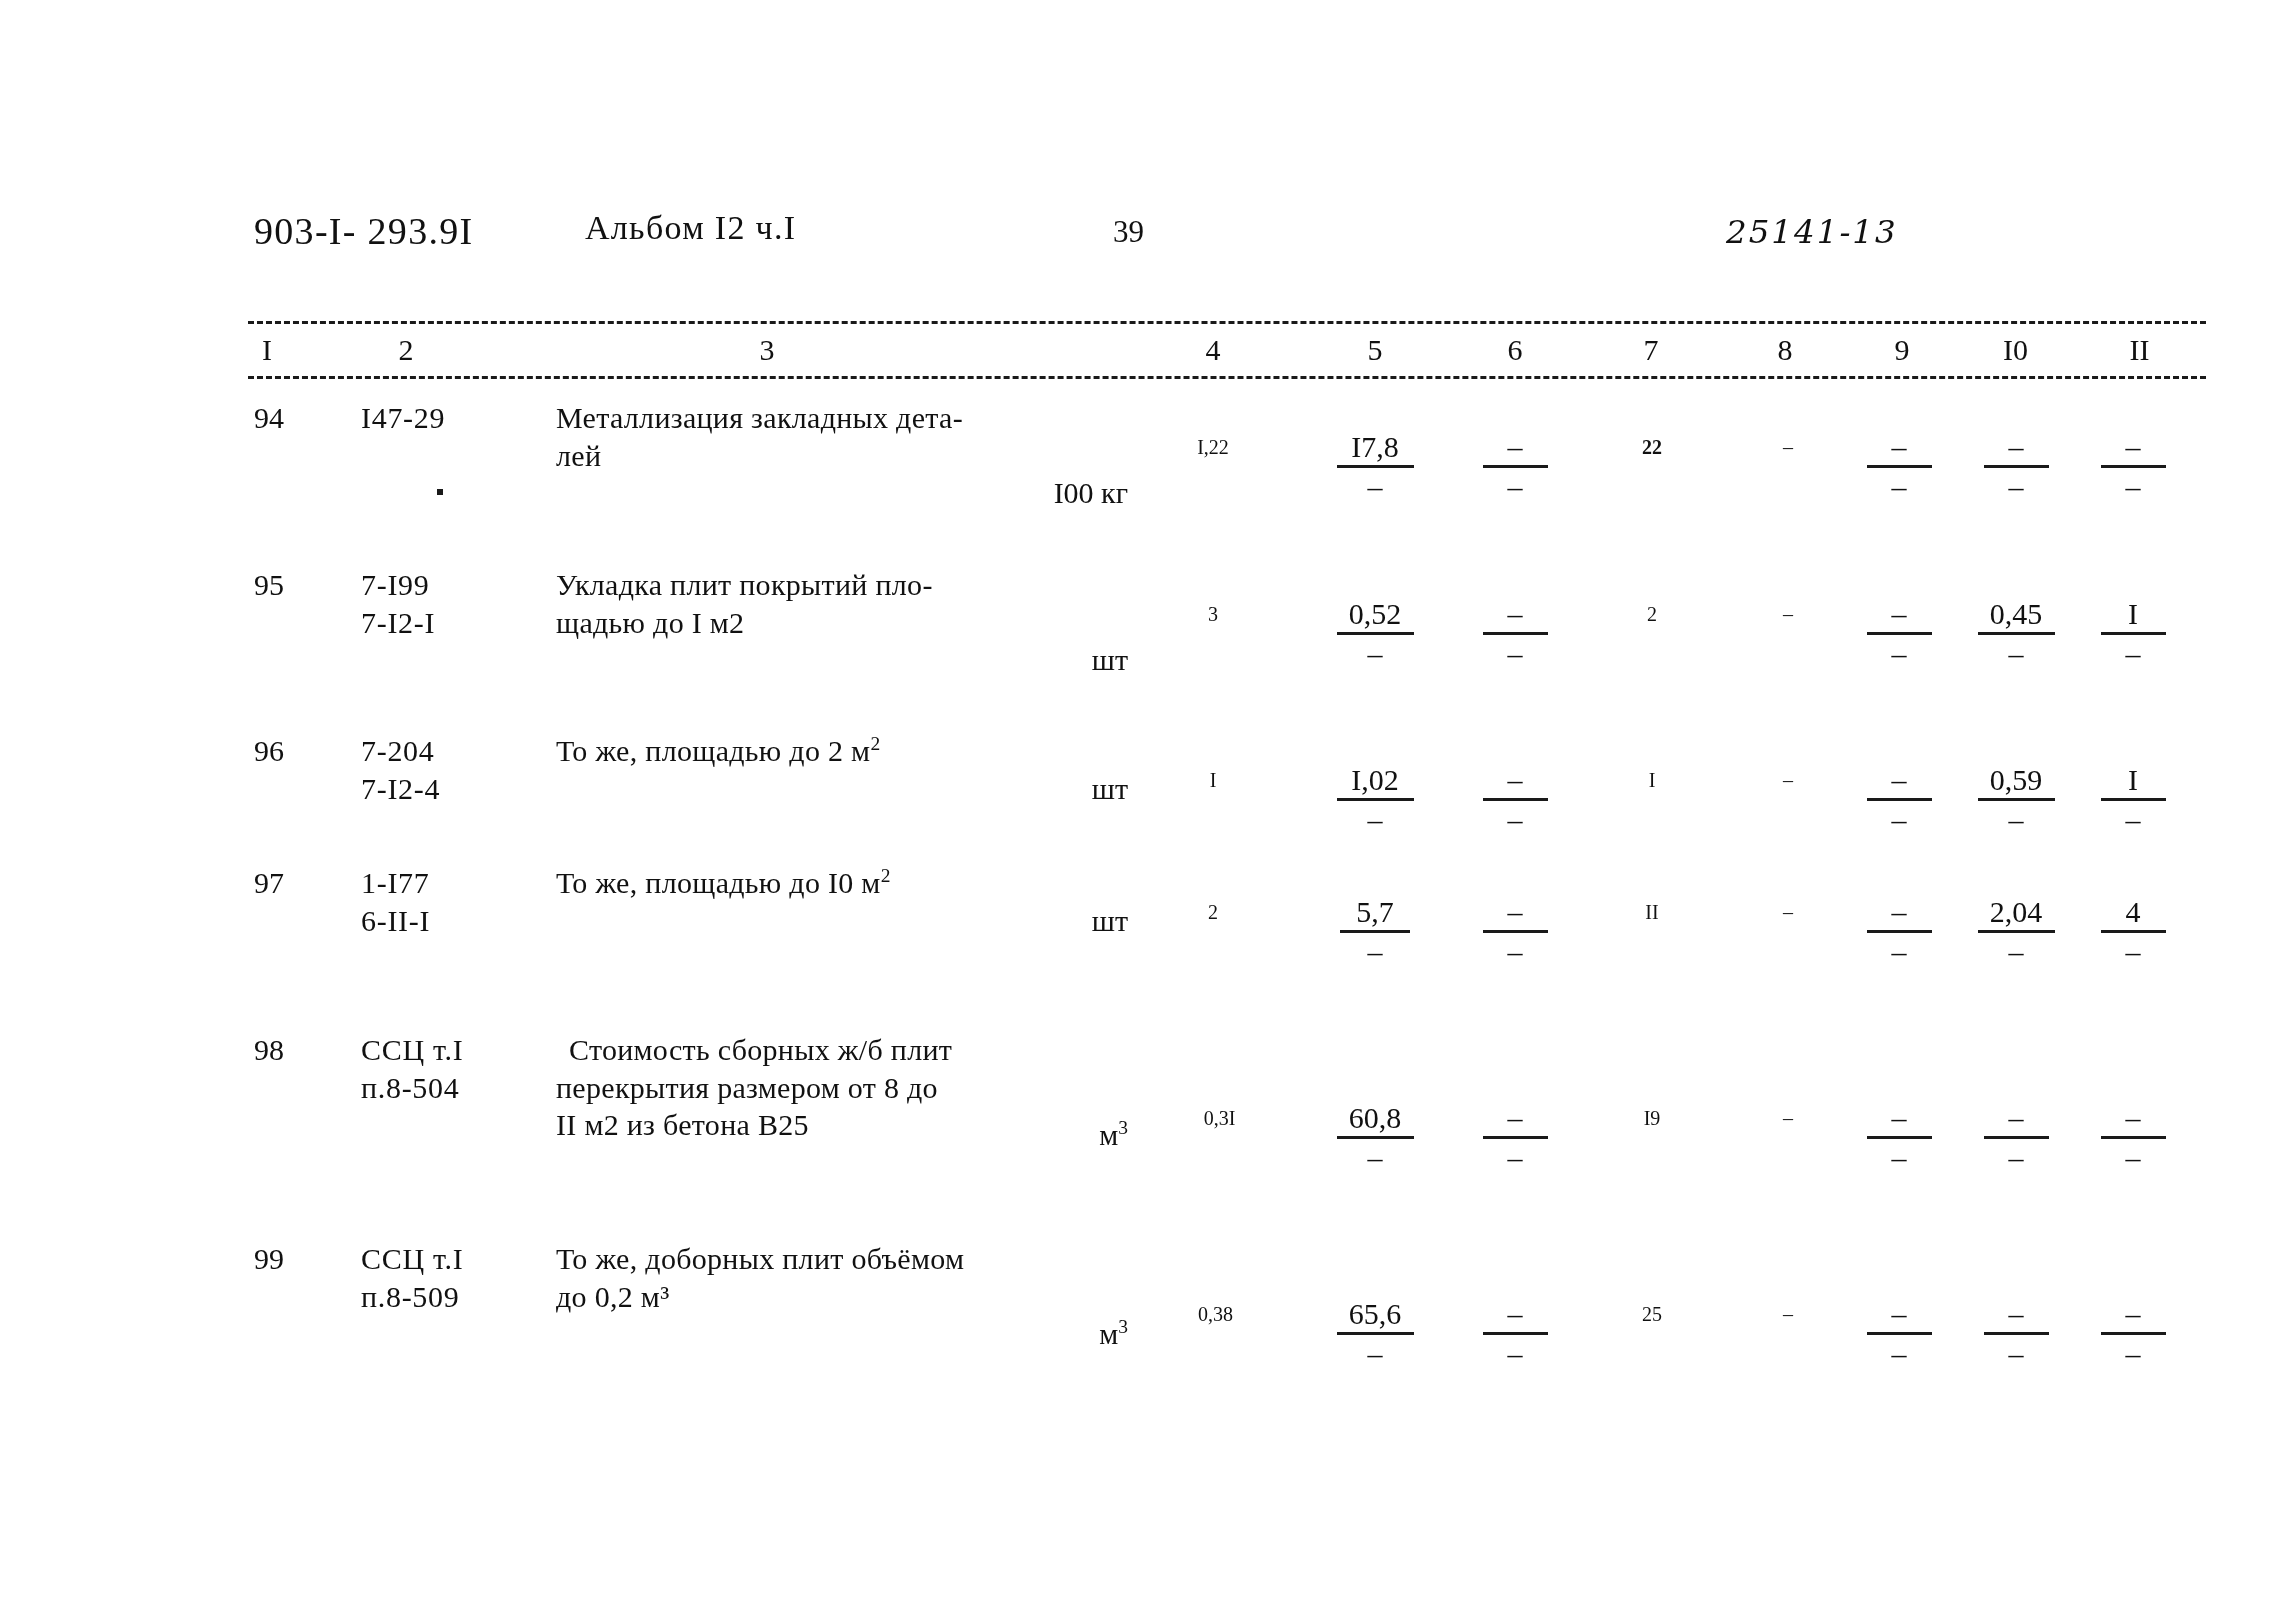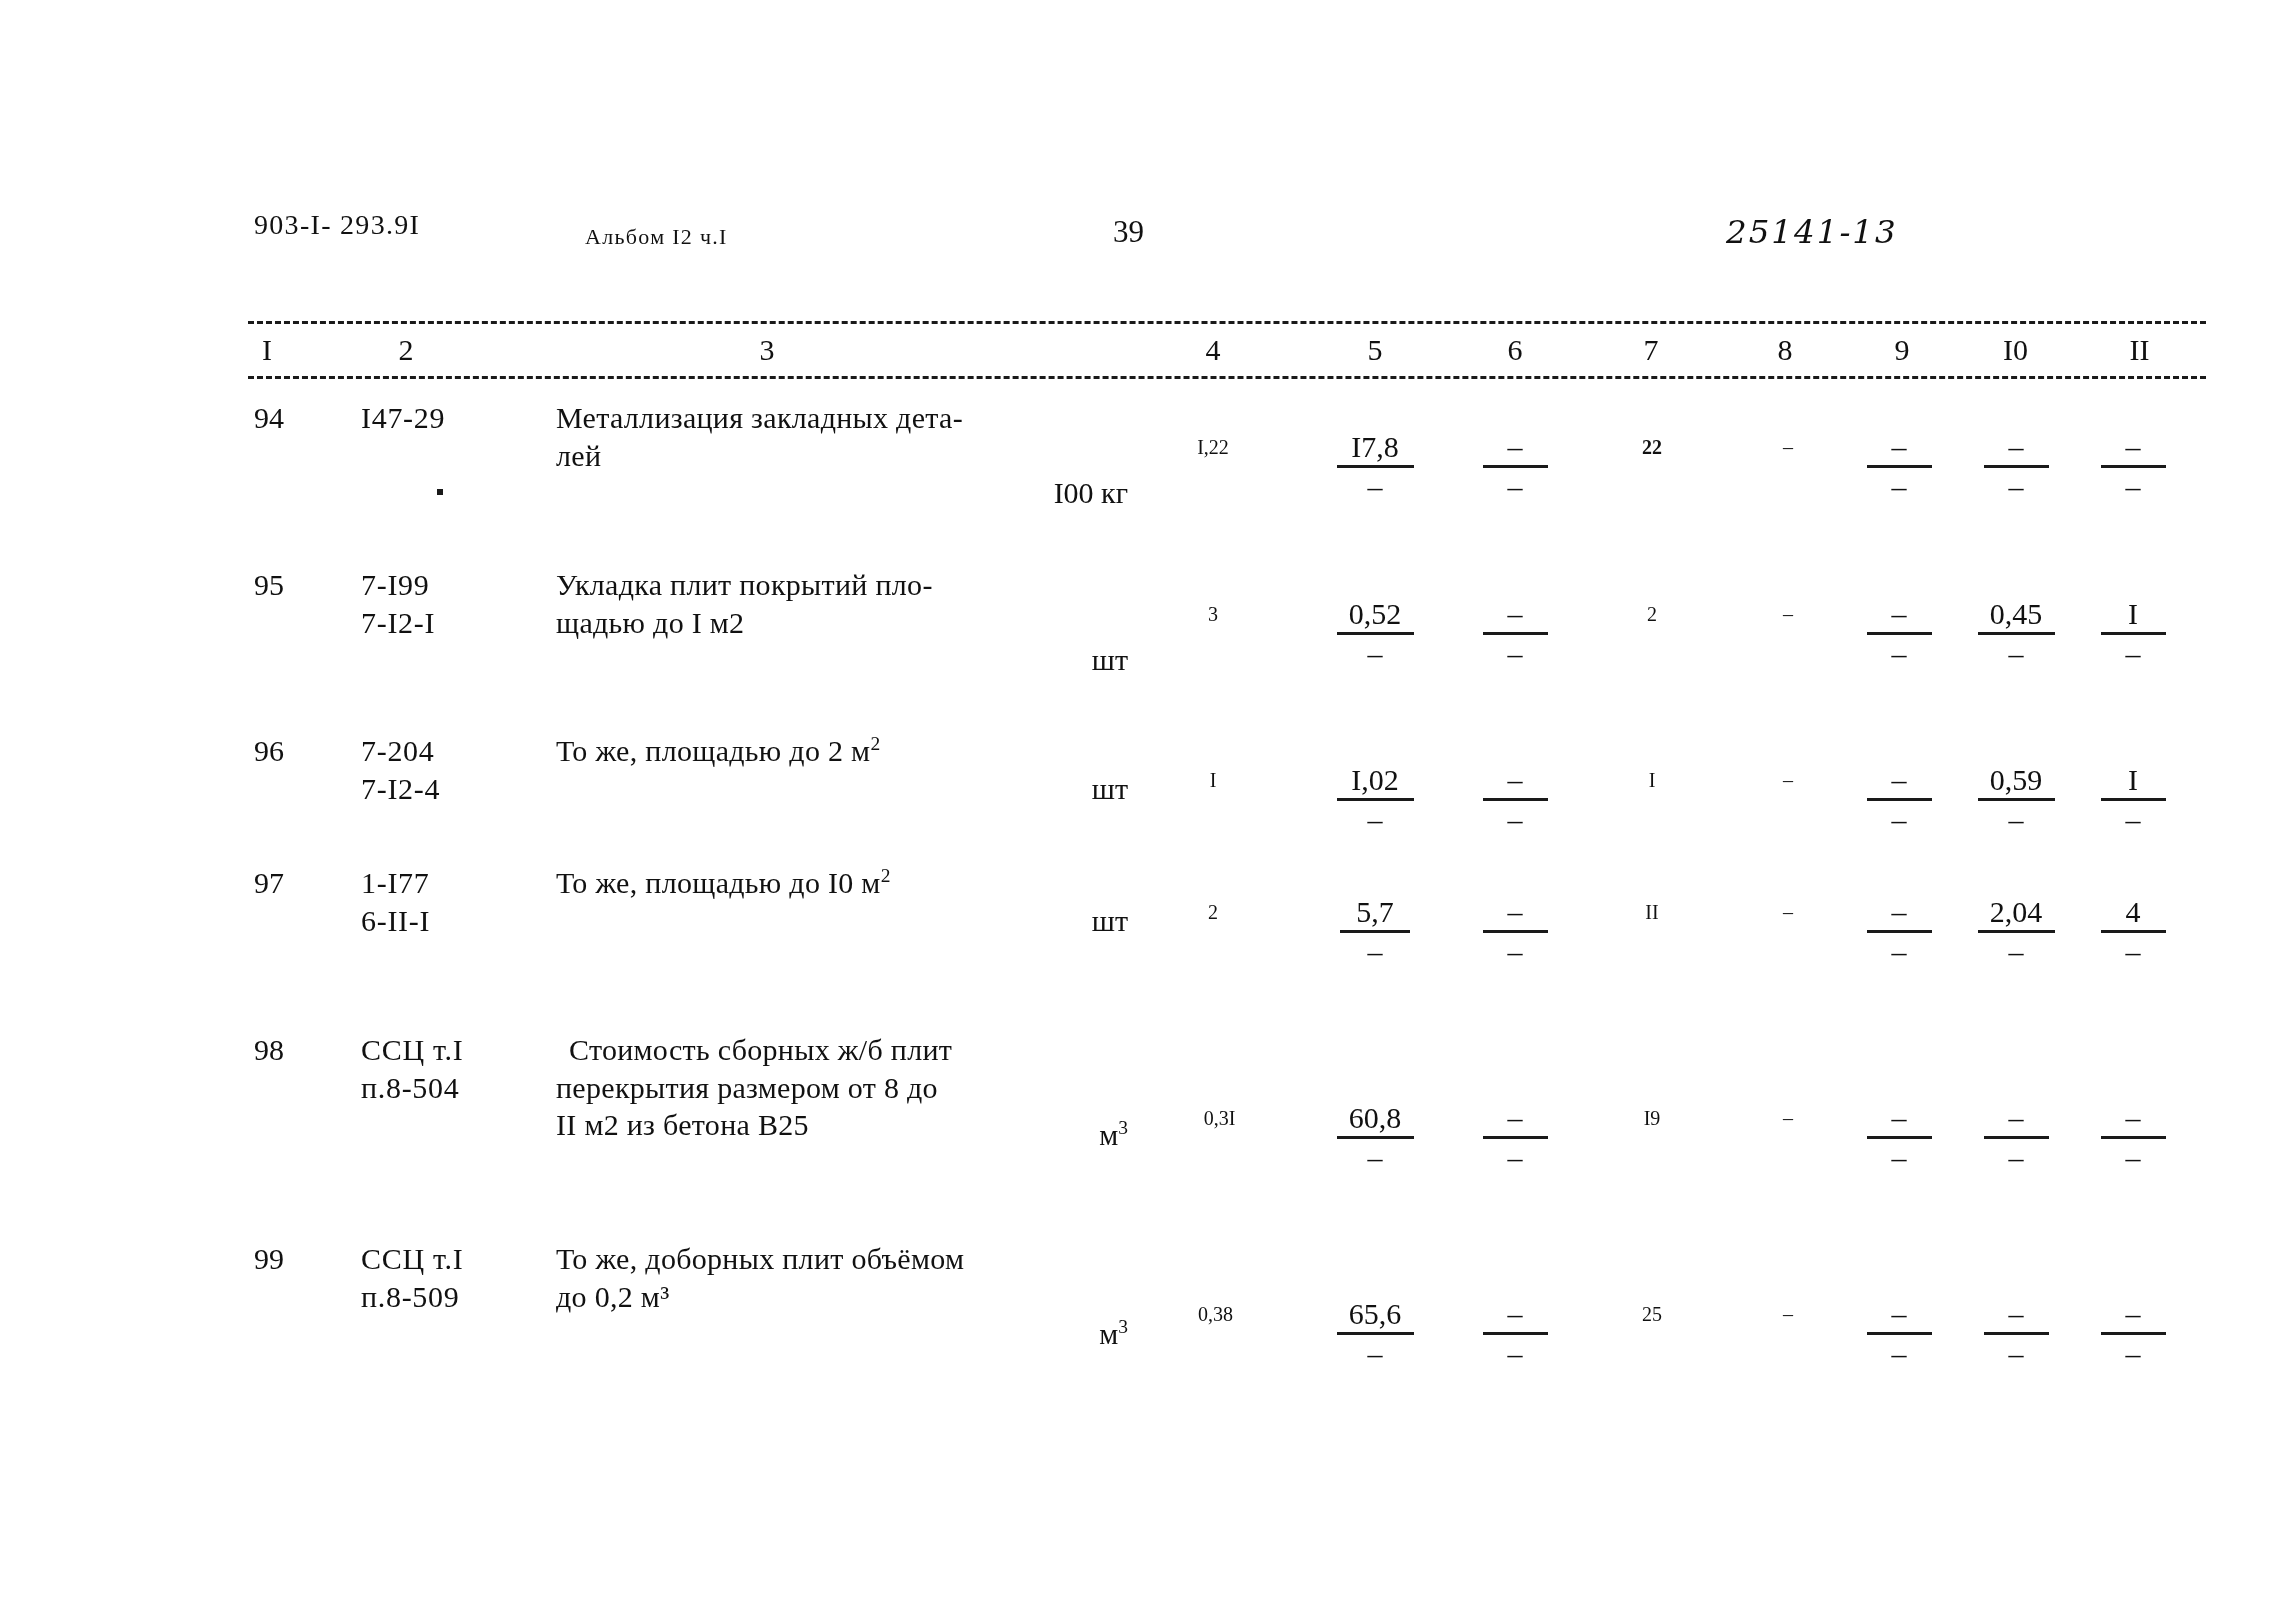--- a/index.html
+++ b/index.html
@@ -22,28 +22,28 @@
   
   .doc-header {
     position: absolute;
     left: 0; top: 209px;
     width: 2284px;
     height: 46px;
   }
   .hdr-code {
     position: absolute;
     left: 254px; top: 0;
-    font-size: 28px;
+    font-size: 38px;
     letter-spacing: 1.3px;
     white-space: nowrap;
   }
   .hdr-album {
     position: absolute;
-    left: 585px; top: 15px;
-    font-size: 22px;
+    left: 585px; top: 0;
+    font-size: 34px;
     letter-spacing: 1.3px;
     white-space: nowrap;
   }
   .hdr-page {
     position: absolute;
     left: 1113px; top: 5.2px;
     font-size: 31px;
     white-space: nowrap;
   }
   .hdr-stamp {

